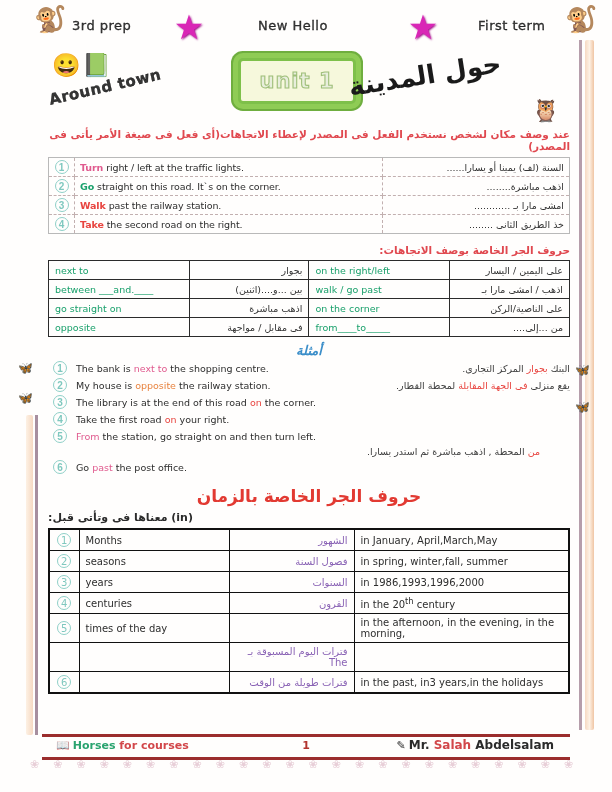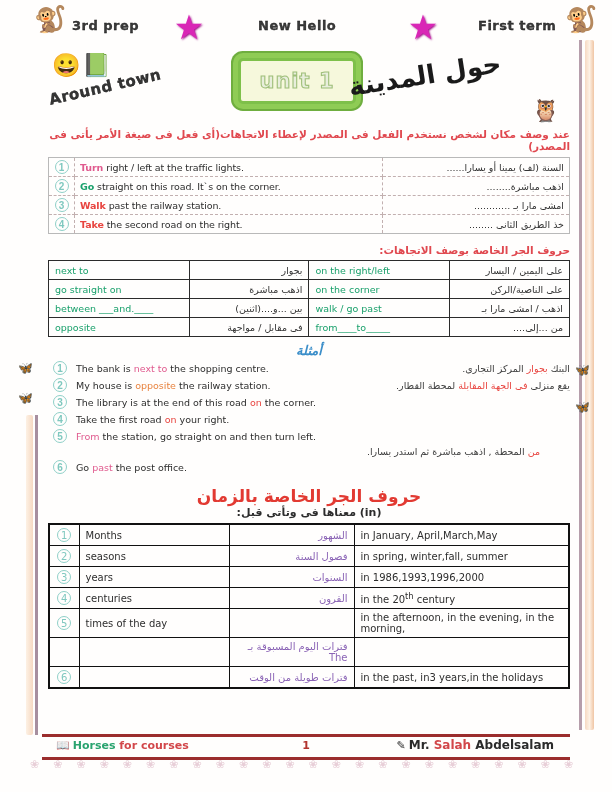--- a/index.html
+++ b/index.html
@@ -38,21 +38,21 @@
     position: absolute; top: 415px; left: 35px;
     width: 3px; height: 320px;
     background: #6d4460; opacity:.6;
   }
 
   
   .header { position: relative; height: 128px; }
   .hdr-label {
     position: absolute;
     font-family: "DejaVu Sans", sans-serif;
-    font-weight: bold; font-size: 13px;
+    font-weight: normal; font-size: 13px;
     color: #3a3a3a;
     -webkit-text-stroke: 0.3px #111;
     letter-spacing: .5px;
   }
   .hdr-3rd  { left: 72px;  top: 18px; }
   .hdr-new  { left: 258px; top: 18px; }
   .hdr-term { left: 478px; top: 18px; }
 
   .monkey {
     position: absolute; width: 30px; height: 40px;
@@ -172,24 +172,24 @@
   .butterfly { position:absolute; font-size:12px; color:#d2833a; }
 
   
   .time-title {
     text-align:center; direction:rtl;
     font-family:"DejaVu Sans",sans-serif;
     font-size:17px; font-weight:bold; color:#e23a32;
     margin-top: 12px;
   }
   .time-sub {
-    text-align:center; direction:rtl;
+    text-align:left; direction:rtl;
     font-family:"DejaVu Sans",sans-serif;
     font-size:11px; font-weight:bold; color:#2c2c2c;
-    padding-left:0;
+    margin-top: 5px; padding-left:0;
   }
   .t3 { margin-top: 4px; border: 2px solid #111; }
   .t3 td { border: 1px solid #111; padding: 3px 6px; height: 21px;
            font-family:"DejaVu Sans",sans-serif; font-size:10px; color:#2d2d2d; }
   .t3 .c-num { width:30px; text-align:center; border-right:1px dashed #aaa; }
   .t3 .c-en  { width:150px;margin-left:19px; }
   .t3 .c-ar  { width:125px; direction:rtl; text-align:right; color:#8a63b5; }
   .t3 .c-ex  { }
 
   
@@ -282,30 +282,30 @@
       <div class="ar-head">حروف الجر الخاصة بوصف الاتجاهات:</div>
       <table class="t2">
         <tbody id="tbl-prep">
             <tr>
               <td class="eng">next to</td>
               <td class="arb">بجوار</td>
               <td class="eng">on the right/left</td>
               <td class="arb">على اليمين / اليسار</td>
             </tr>
             <tr>
+              <td class="eng">between ___and.____</td>
+              <td class="arb">بين ...و....(اثنين)</td>
+              <td class="eng">walk / go past</td>
+              <td class="arb">اذهب / امشى مارا بـ</td>
+            </tr>
+            <tr>
               <td class="eng">go straight on</td>
               <td class="arb">اذهب مباشرة</td>
               <td class="eng">on the corner</td>
               <td class="arb">على الناصية/الركن</td>
-            </tr>
-            <tr>
-              <td class="eng">between ___and.____</td>
-              <td class="arb">بين ...و....(اثنين)</td>
-              <td class="eng">walk / go past</td>
-              <td class="arb">اذهب / امشى مارا بـ</td>
             </tr>
             <tr>
               <td class="eng">opposite</td>
               <td class="arb">فى مقابل / مواجهة</td>
               <td class="eng">from____to_____</td>
               <td class="arb">من ...إلى....</td>
             </tr>
           </tbody>
       </table>
     </div>

